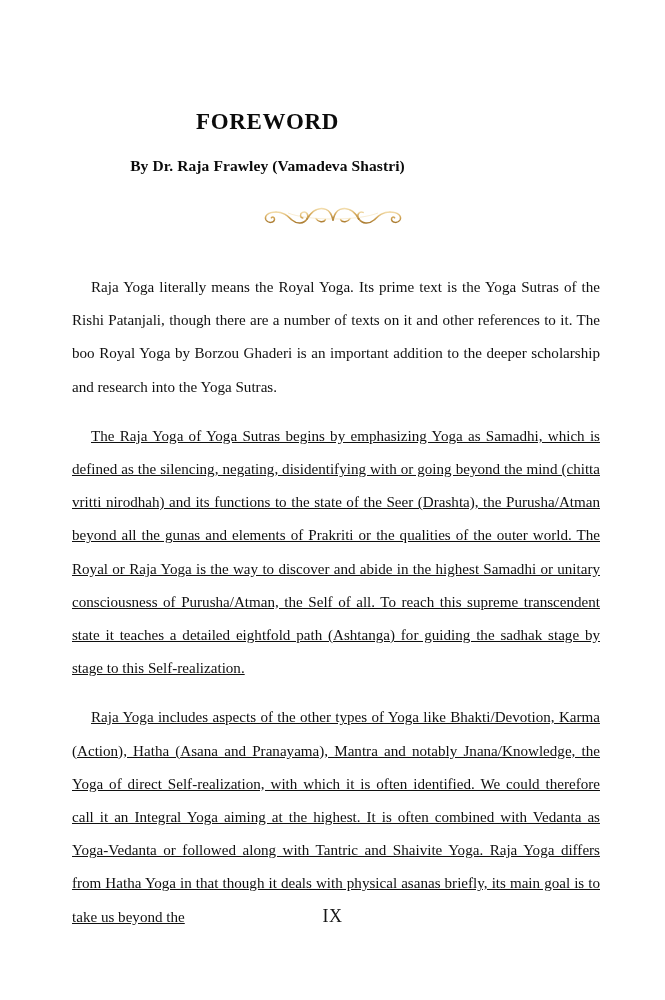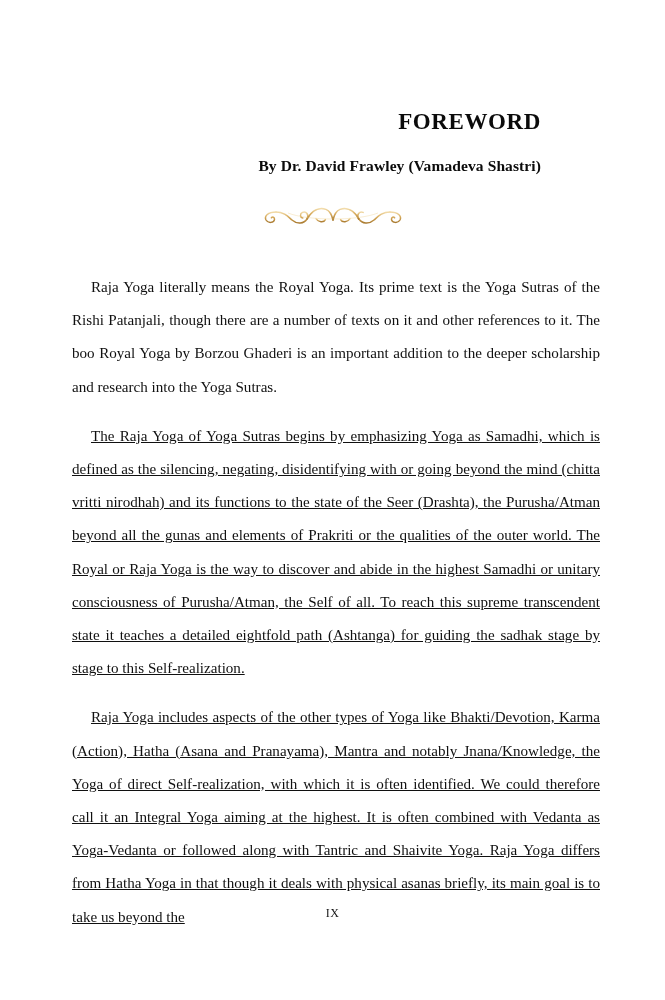--- a/index.html
+++ b/index.html
@@ -20,23 +20,23 @@
     margin: 0 auto;
     background: #ffffff;
     overflow: hidden;
     box-sizing: border-box;
   }
 
   
   .title-block {
     position: absolute;
     top: 108px;
-    left: 6px;
+    left: 0;
     width: 535px;
-    text-align: right;
+    text-align: center;
   }
   .doc-title {
     font-size: 23px;
     font-weight: bold;
     letter-spacing: 0.6px;
     line-height: 1.2;
     margin: 0;
     color: #0b0b0b;
   }
   .doc-byline {
@@ -83,33 +83,33 @@
     text-decoration: underline;
   }
 
   
   .folio {
     position: absolute;
     top: 906px;
     left: 0;
     width: 665px;
     text-align: center;
-    font-size: 12px;
+    font-size: 18px;
     color: #161616;
     letter-spacing: 0.4px;
   }
 </style>
 </head>
 <body>
 
 <div class="page">
 
   <div class="title-block">
     <h1 class="doc-title">FOREWORD</h1>
-    <p class="doc-byline">By Dr. David Frawley (Vamadeva Shastri)</p>
+    <p class="doc-byline">By Dr. Raja Frawley (Vamadeva Shastri)</p>
   </div>
 
   <div class="ornament-wrap">
     <svg width="290" height="34" viewBox="0 0 290 34">
       <defs>
         <linearGradient id="goldLine" x1="0" y1="0" x2="1" y2="0">
           <stop offset="0%" stop-color="#ffffff"></stop>
           <stop offset="12%" stop-color="#e6cc97"></stop>
           <stop offset="35%" stop-color="#c9a257"></stop>
           <stop offset="50%" stop-color="#b8863a"></stop>

